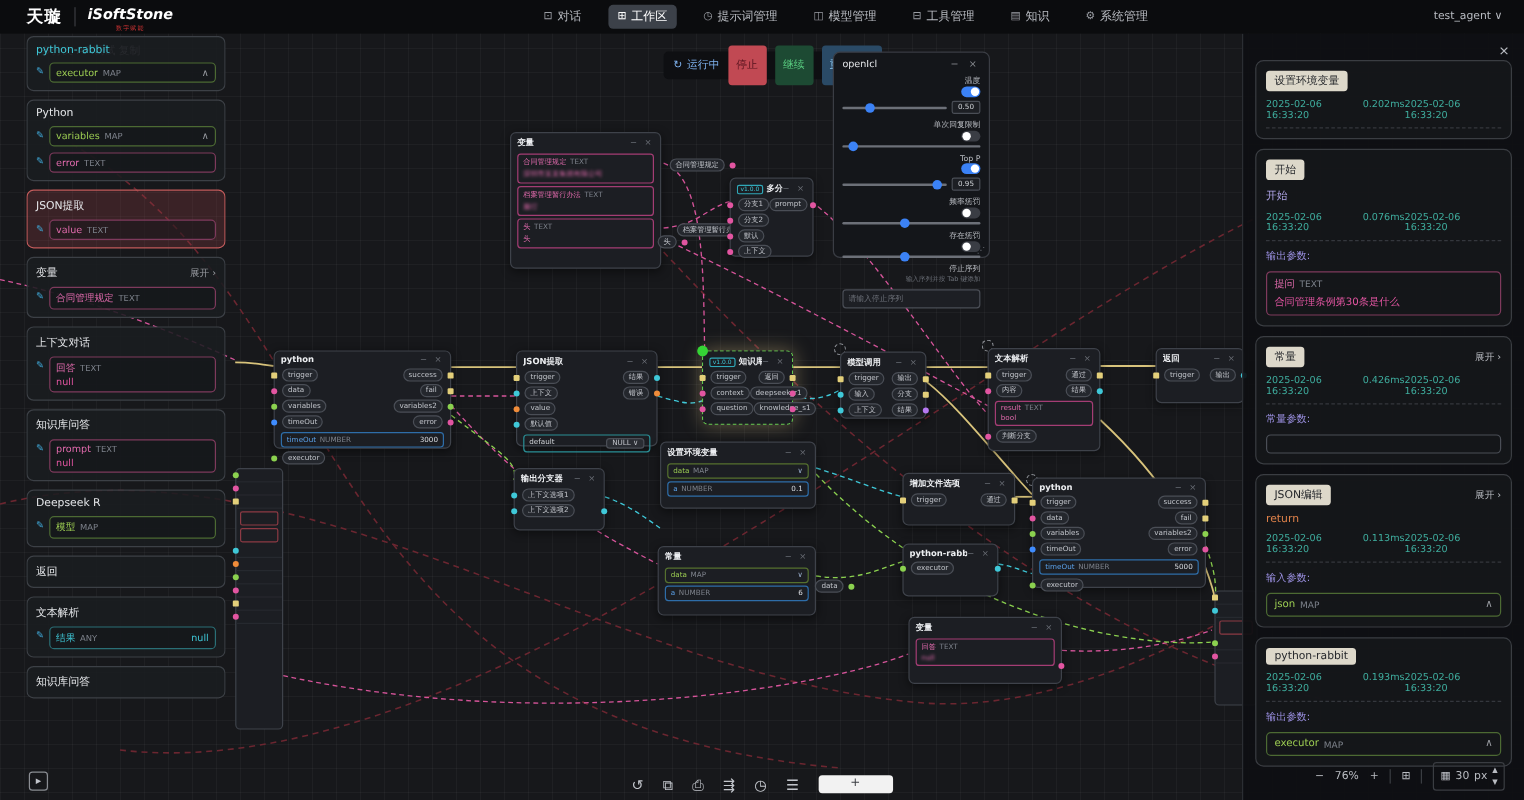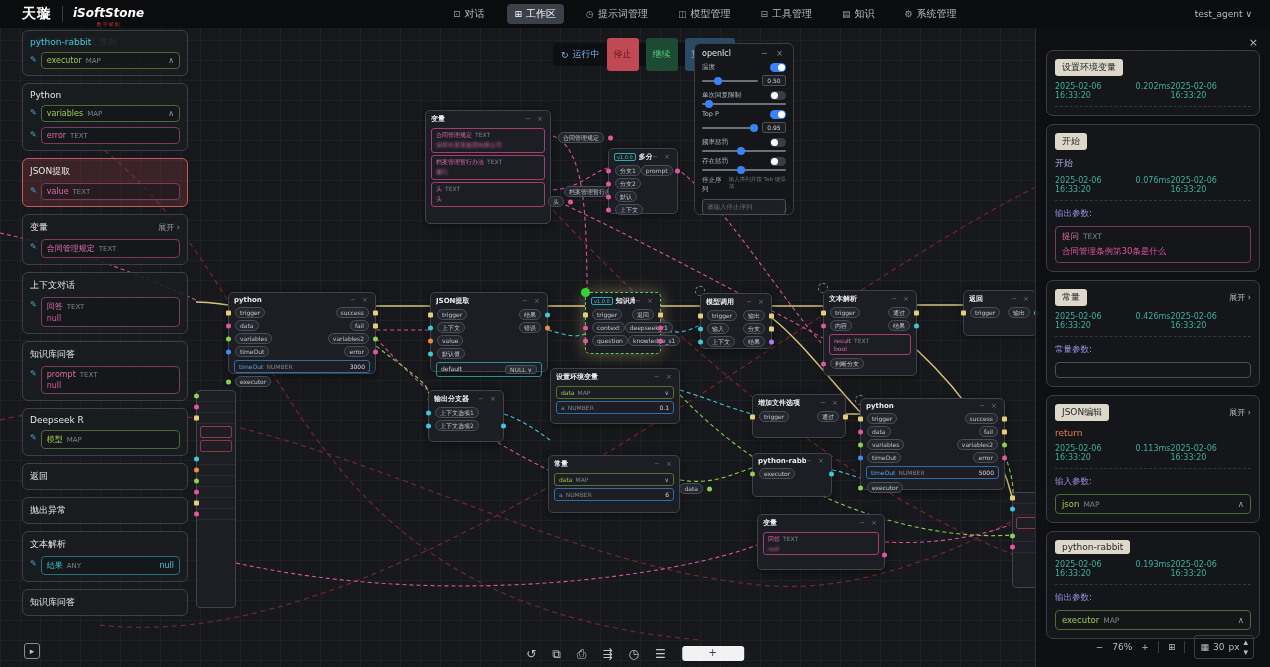--- a/index.html
+++ b/index.html
@@ -103,24 +103,24 @@
   
   #runbar { position:absolute; left:553px; top:43px; height:23px; display:flex; align-items:center; gap:7px; background:#0e0f12; border-radius:4px; padding:0 8px; z-index:45; }
   #run-status { display:flex; gap:4px; align-items:center; color:#7fb3f0; font-size:9px; }
   .rbtn { font-size:9px; border-radius:3px; padding:10px 7px; cursor:pointer; }
   .rbtn.stop { background:#c14953; color:#54121c; }
   .rbtn.resume { background:#1d4a33; color:#57c97e; }
   .rbtn.restart { background:#2a4a66; color:#8fcaf2; }
   #hide-steps { color:#e4e6e9; font-size:9px; }
 
   
-  #popover { position:absolute; left:694px; top:43px; width:100px; height:172px; background:#14161a; border:1px solid #3a3d44; border-radius:6px; z-index:50; padding:5px 7px; }
+  #popover { position:absolute; left:694px; top:43px; width:131px; height:172px; background:#14161a; border:1px solid #3a3d44; border-radius:6px; z-index:50; padding:5px 7px; }
   .pop-head { display:flex; justify-content:space-between; color:#e4e6e9; font-size:8px; }
   .pop-ctrl { color:#8a8d93; letter-spacing:3px; }
-  .prow2 { display:flex; justify-content:space-between; align-items:flex-start; margin-top:5px; }
+  .prow2 { display:flex; justify-content:space-between; align-items:flex-end; margin-top:5px;flex-direction:column; }
   .plabel { color:#b9bcc2; font-size:6.5px; }
   .toggle { width:16px; height:9px; border-radius:5px; background:#3a3d44; position:relative; flex:none; }
   .toggle.on { background:#3b82f6; }
   .toggle .knob { position:absolute; top:1px; width:7px; height:7px; border-radius:50%; background:#fff; left:1px; }
   .toggle.on .knob { left:8px; }
   .slrow { display:flex; align-items:center; gap:4px; margin-top:3px; }
   .track { flex:1; height:2px; background:#6c7078; border-radius:1px; position:relative; }
   .thumb { position:absolute; top:-3px; width:8px; height:8px; border-radius:50%; background:#3b82f6; }
   .valbox { flex:none; width:24px; border:1px solid #4a4e56; border-radius:2px; background:#1d1f24; color:#cfd2d6; font-size:6px; text-align:center; padding:1px 0; }
   .stop-hint { color:#6c7078; font-size:5.5px; margin-left:3px; }
@@ -774,25 +774,20 @@
             <span class="ft">MAP</span>
           </div>
         </div>
     </div>
     <div class="spanel">
         <div class="sp-head">
           <span class="sp-title">返回</span>
         </div>
       </div>
     <div class="spanel">
-        <div class="sp-head">
-          <span class="sp-title">抛出异常</span>
-        </div>
-      </div>
-    <div class="spanel">
       <div class="sp-head">
           <span class="sp-title">文本解析</span>
         </div>
       <div class="sfield">
           <span class="edit-ic">✎</span>
           <div class="fbox tealb">
             <span class="tname">结果</span>
             <span class="ft">ANY</span>
             <span class="nullr">null</span>
           </div>

